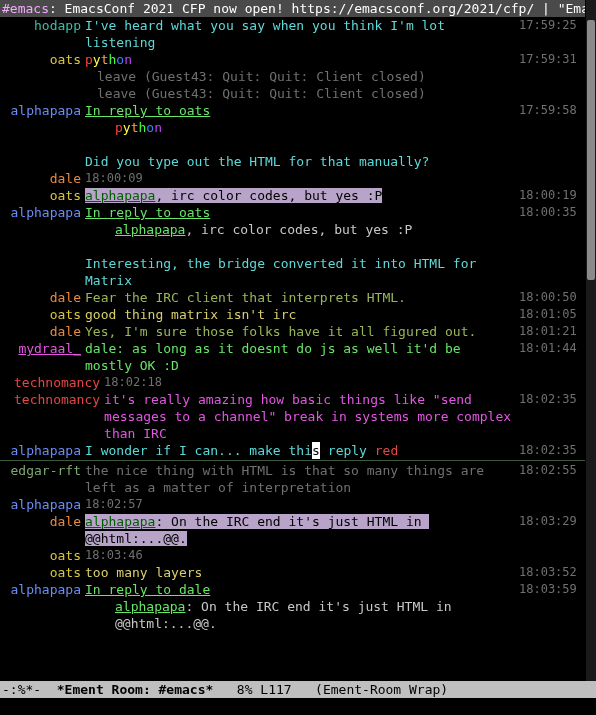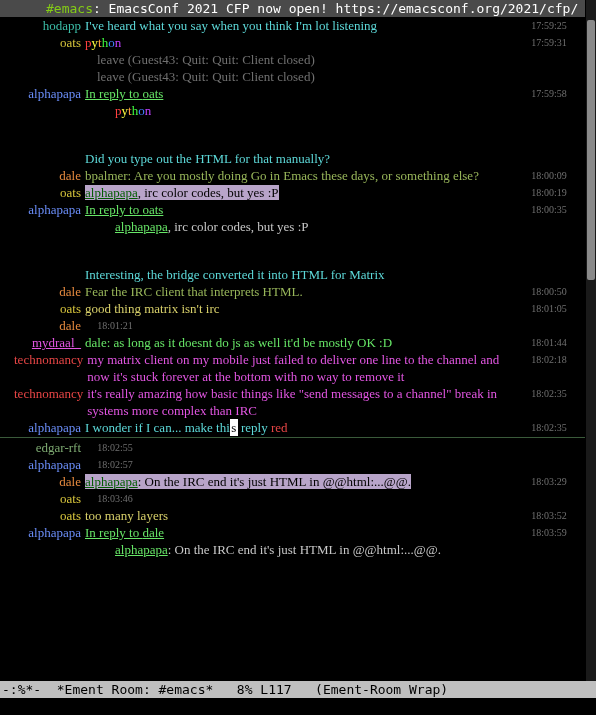--- a/index.html
+++ b/index.html
@@ -39,53 +39,52 @@
   }
   .app { position: relative; width: 596px; height: 715px; }
   .topic {
     background: var(--topic-bg);
     color: var(--topic-fg);
     padding: 0 2px;
     white-space: nowrap;
     overflow: hidden;
     height: 17px;
   }
-  .topic .chan { color: #84cc16; margin-left: 44px; }
+  .topic .chan { color: #f0abfc; }
   .chat {
     position: absolute;
     left: 0; right: 11px;
     top: 17px; bottom: 34px;
     overflow: hidden;
-    font-family: Liberation Serif, serif;
   }
   .row {
     display: flex;
     align-items: flex-start;
     padding-right: 6px;
   }
   .nickcol {
     flex: 0 0 85px;
     text-align: right;
     padding-right: 4px;
     white-space: nowrap;
   }
   .msgcol {
     flex: 1 1 auto;
     white-space: pre-wrap;
     word-wrap: break-word;
     padding-right: 4px;
   }
   .tscol {
     flex: 0 0 60px;
-    text-align: center;
+    text-align: left;
     color: var(--dim);
     white-space: nowrap;
-    font-size: 10px;
-  }
-  .spacer-above { margin-top: 31px; }
+    font-size: 12px;
+  }
+  .spacer-above { margin-top: 17px; }
   .dim { color: var(--dim); }
   .reply-link { color: var(--link); text-decoration: underline; }
   .person-link { color: var(--link); text-decoration: underline; }
   .hilite { background: var(--hilite-bg); color: #000; }
   .hilite .person-link { color: #005c00; }
 
   
   .n-hodapp { color: var(--teal); }
   .n-oats { color: var(--gold); }
   .n-alphapapa { color: var(--link-blue); }
@@ -125,21 +124,21 @@
   .modeline {
     position: absolute;
     left: 0; right: 0; bottom: 17px;
     height: 17px;
     background: var(--modeline-bg);
     color: var(--modeline-fg);
     white-space: pre;
     overflow: hidden;
     padding: 0 2px;
   }
-  .modeline .buf { font-weight: normal; margin-top: 12px; }
+  .modeline .buf { font-weight: bold; margin-top: 12px; }
   .minibuf {
     position: absolute;
     left: 0; right: 0; bottom: 0; height: 17px;
     background: var(--bg);
   }
   .scrollbar {
     position: absolute;
     top: 0; right: 0; bottom: 34px; width: 11px;
     background: var(--scrollbar-track);
     border-left: 1px solid #000;
@@ -190,21 +189,20 @@
         <div class="msgcol" style="padding-left: 30px;"><span class="rainbow"><span>p</span><span>y</span><span>t</span><span>h</span><span>o</span><span>n</span></span></div>
         <div class="tscol"></div>
       </div>
       <div class="row spacer-above">
         <div class="nickcol"></div>
         <div class="msgcol msg-alphapapa">Did you type out the HTML for that manually?</div>
         <div class="tscol"></div>
       </div>
       <div class="row">
         <div class="nickcol"><span class="n-dale">dale</span></div>
-        <div class="msgcol msg-dale">bpalmer: Are you mostly doing Go in Emacs these days, or something else?</div>
         <div class="tscol">18:00:09</div>
       </div>
       <div class="row">
         <div class="nickcol"><span class="n-oats">oats</span></div>
         <div class="msgcol"><span class="hilite"><span class="person-link">alphapapa</span><span>, irc color codes, but yes :P</span></span></div>
         <div class="tscol">18:00:19</div>
       </div>
       <div class="row">
         <div class="nickcol"><span class="n-alphapapa">alphapapa</span></div>
         <div class="msgcol"><span class="reply-link">In reply to </span><span class="person-link">oats</span></div>
@@ -225,45 +223,46 @@
         <div class="msgcol msg-dale">Fear the IRC client that interprets HTML.</div>
         <div class="tscol">18:00:50</div>
       </div>
       <div class="row">
         <div class="nickcol"><span class="n-oats">oats</span></div>
         <div class="msgcol msg-oats">good thing matrix isn't irc</div>
         <div class="tscol">18:01:05</div>
       </div>
       <div class="row">
         <div class="nickcol"><span class="n-dale">dale</span></div>
+        <div class="msgcol msg-dale">Yes, I'm sure those folks have it all figured out.</div>
         <div class="tscol">18:01:21</div>
       </div>
       <div class="row">
         <div class="nickcol"><span class="n-mydraal">mydraal_</span></div>
         <div class="msgcol green-txt">dale: as long as it doesnt do js as well it'd be mostly OK :D</div>
         <div class="tscol">18:01:44</div>
       </div>
       <div class="row">
         <div class="nickcol"><span class="n-technomancy">technomancy</span></div>
-        <div class="msgcol msg-magenta">my matrix client on my mobile just failed to deliver one line to the channel and now it's stuck forever at the bottom with no way to remove it</div>
         <div class="tscol">18:02:18</div>
       </div>
       <div class="row">
         <div class="nickcol"><span class="n-technomancy">technomancy</span></div>
         <div class="msgcol msg-magenta">it's really amazing how basic things like "send messages to a channel" break in systems more complex than IRC</div>
         <div class="tscol">18:02:35</div>
       </div>
       <div class="row">
         <div class="nickcol"><span class="n-alphapapa">alphapapa</span></div>
         <div class="msgcol msg-alphapapa"><span>I wonder if I can... make thi</span><span class="cursor-blk">s</span><span> reply </span><span class="red">red</span></div>
         <div class="tscol">18:02:35</div>
       </div>
       <div class="divider"></div>
       <div class="row">
         <div class="nickcol"><span class="n-edgar-rft">edgar-rft</span></div>
+        <div class="msgcol dim">the nice thing with HTML is that so many things are left as a matter of interpretation</div>
         <div class="tscol">18:02:55</div>
       </div>
       <div class="row">
         <div class="nickcol"><span class="n-alphapapa">alphapapa</span></div>
         <div class="tscol">18:02:57</div>
       </div>
       <div class="row">
         <div class="nickcol"><span class="n-dale">dale</span></div>
         <div class="msgcol"><span class="hilite"><span class="person-link">alphapapa</span><span>: On the IRC end it's just HTML in @@html:...@@.</span></span></div>
         <div class="tscol">18:03:29</div>

